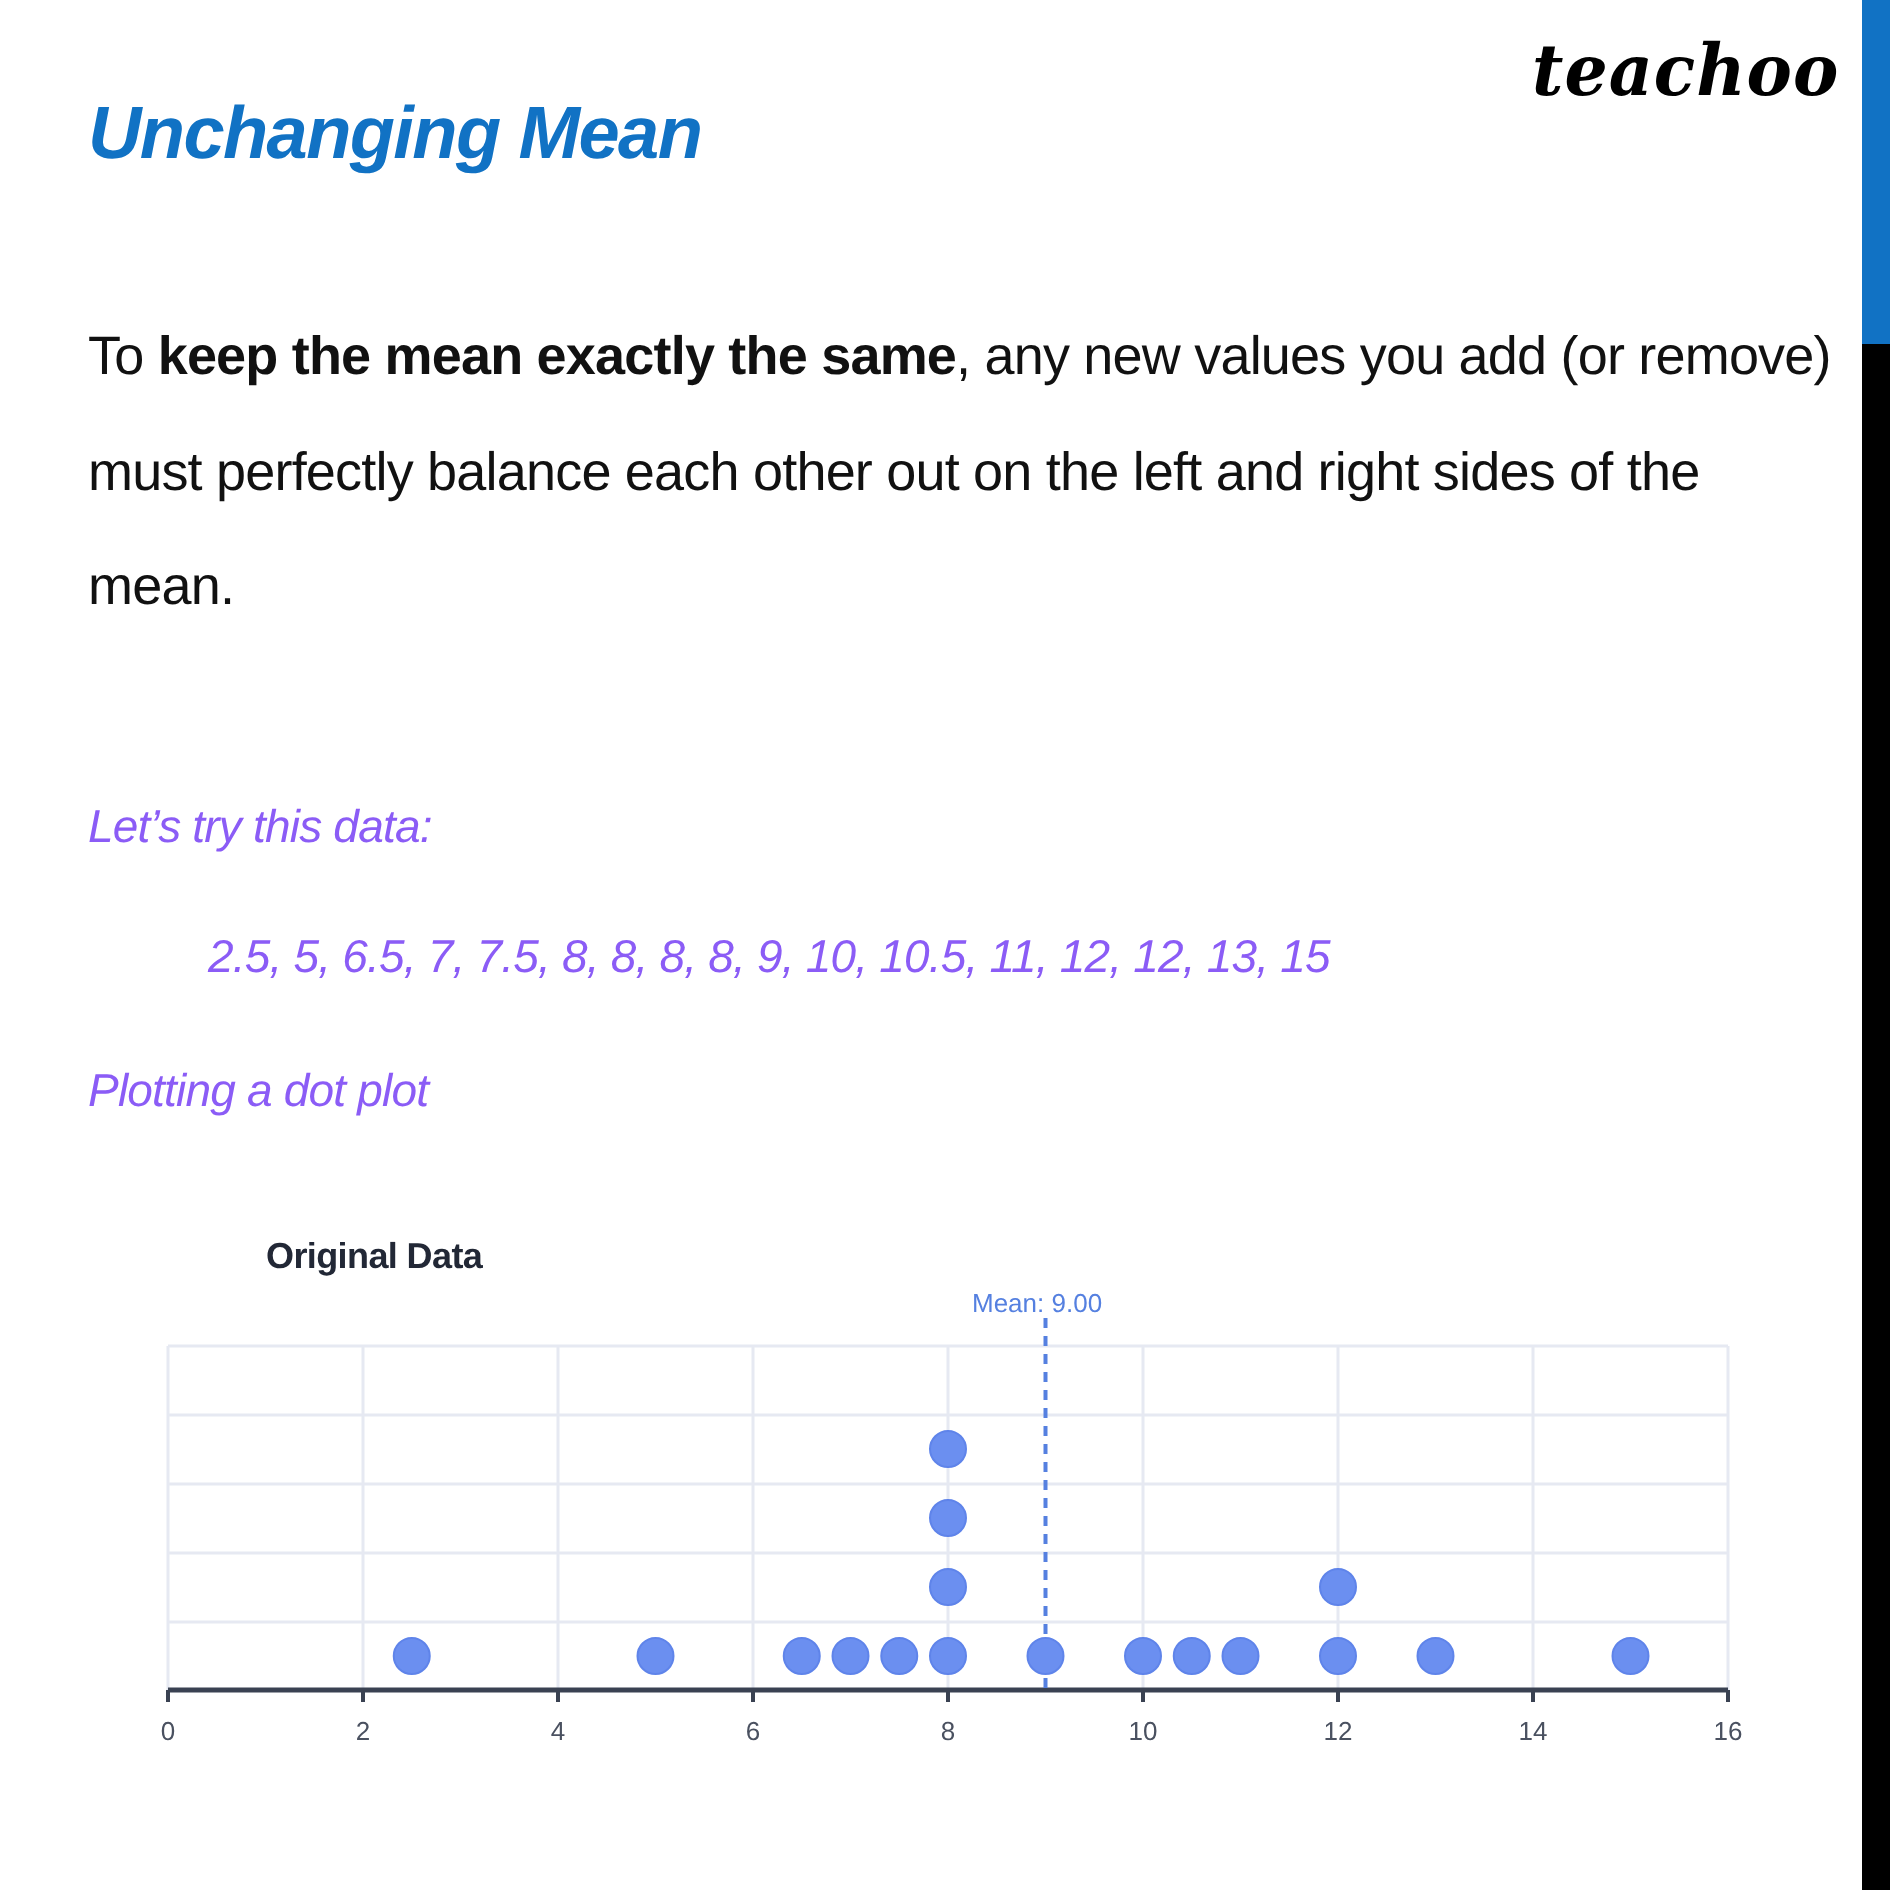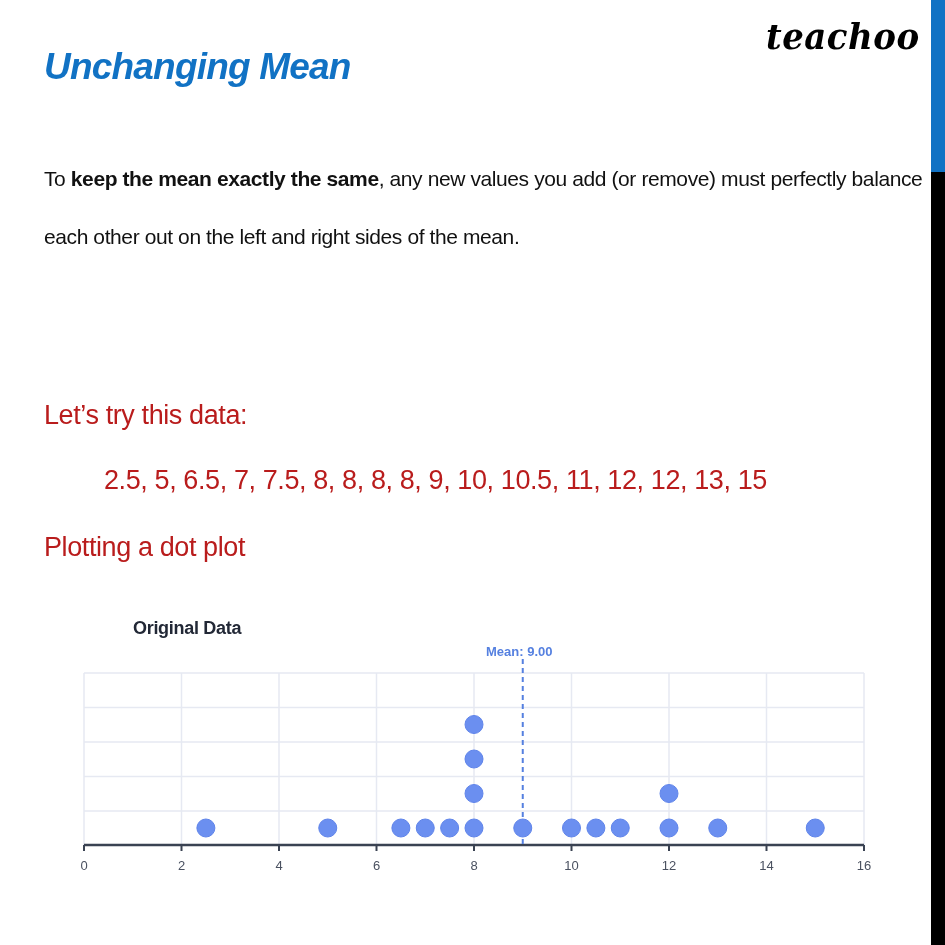--- a/index.html
+++ b/index.html
@@ -4,26 +4,26 @@
 <style>
   html, body { margin:0; padding:0; }
   body { width:945px; height:945px; position:relative; background:#ffffff; overflow:hidden;
          font-family:"Liberation Sans", sans-serif; }
   .sidebar-blue { position:absolute; left:931px; top:0; width:14px; height:172px; background:#1172c4; }
   .sidebar-black { position:absolute; left:931px; top:172px; width:14px; height:773px; background:#000; }
   .logo { position:absolute; left:766px; top:16px; font-family:"DejaVu Serif", serif; font-style:italic;
           font-weight:bold; font-size:34px; color:#000; letter-spacing:0.5px; transform:scaleY(1.05); }
   .title { position:absolute; left:44px; top:46px; font-size:37px; font-weight:bold; color:#1172c4;
            letter-spacing:-0.8px;font-style:italic; }
-  .para { position:absolute; left:44px; top:150px; width:880px; font-size:21px; line-height:57.5px;
+  .para { position:absolute; left:44px; top:150px; width:880px; font-size:27px; line-height:57.5px;
           color:#111; letter-spacing:-0.4px; }
   .para b { font-weight:bold; }
-  .line { position:absolute; left:44px; font-size:27px; color:#b91c1c; letter-spacing:-0.4px; }
+  .line { position:absolute; left:44px; font-size:23px; color:#8b5cf6; letter-spacing:-0.4px;font-style:italic; }
   .chart-title { position:absolute; left:85px; top:618px; font-size:18px; font-weight:bold; color:#222836; letter-spacing:-0.3px;margin-left:48px; }
-  .mean-label { position:absolute; left:486px; top:644px; font-size:13px; font-weight:bold; color:#5580e0; }
+  .mean-label { position:absolute; left:486px; top:644px; font-size:13px; font-weight:normal; color:#5580e0; }
   svg { position:absolute; left:0; top:0; }
 </style>
 </head>
 <body>
 
 <div class="sidebar-blue"></div>
 <div class="sidebar-black"></div>
 
 <div class="logo">teachoo</div>
 <div class="title">Unchanging Mean</div>

